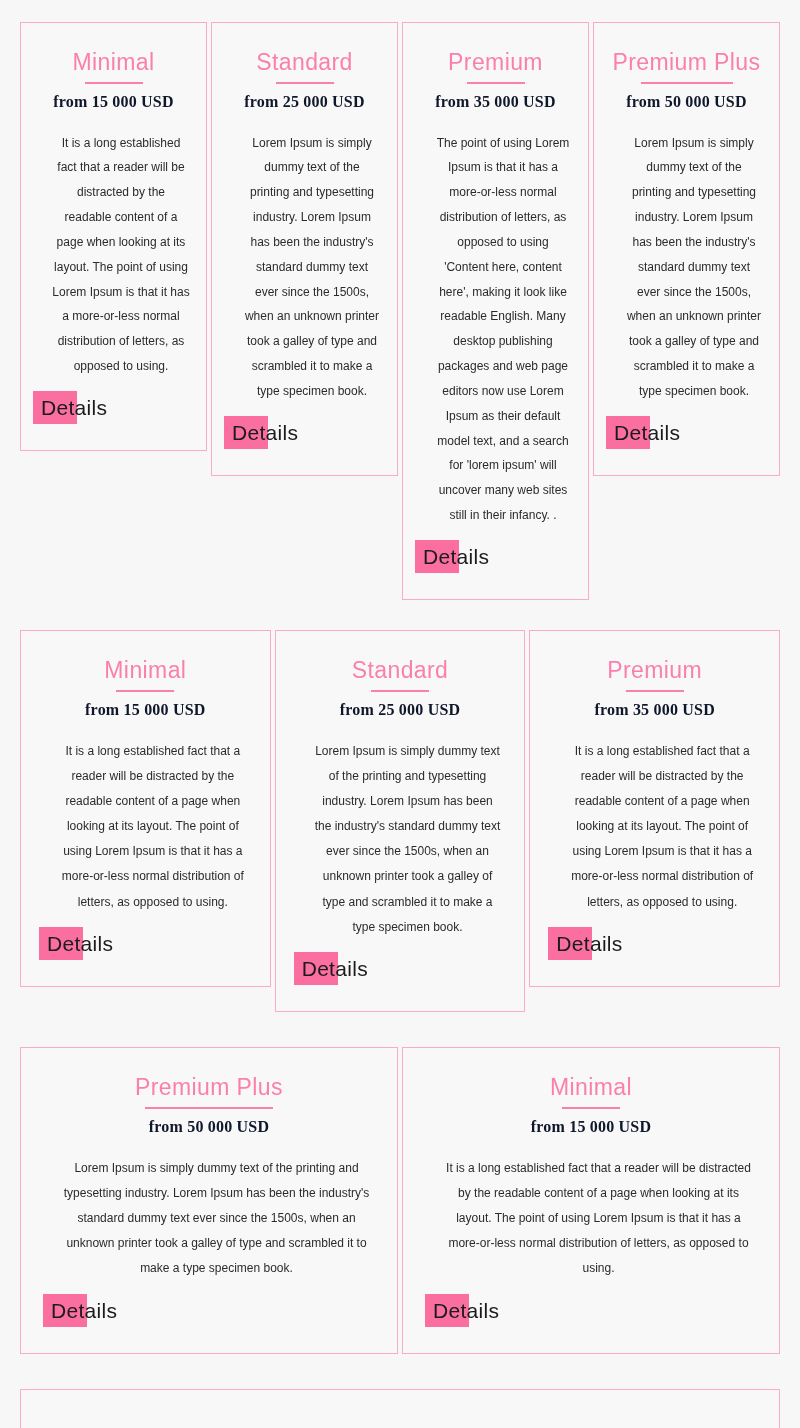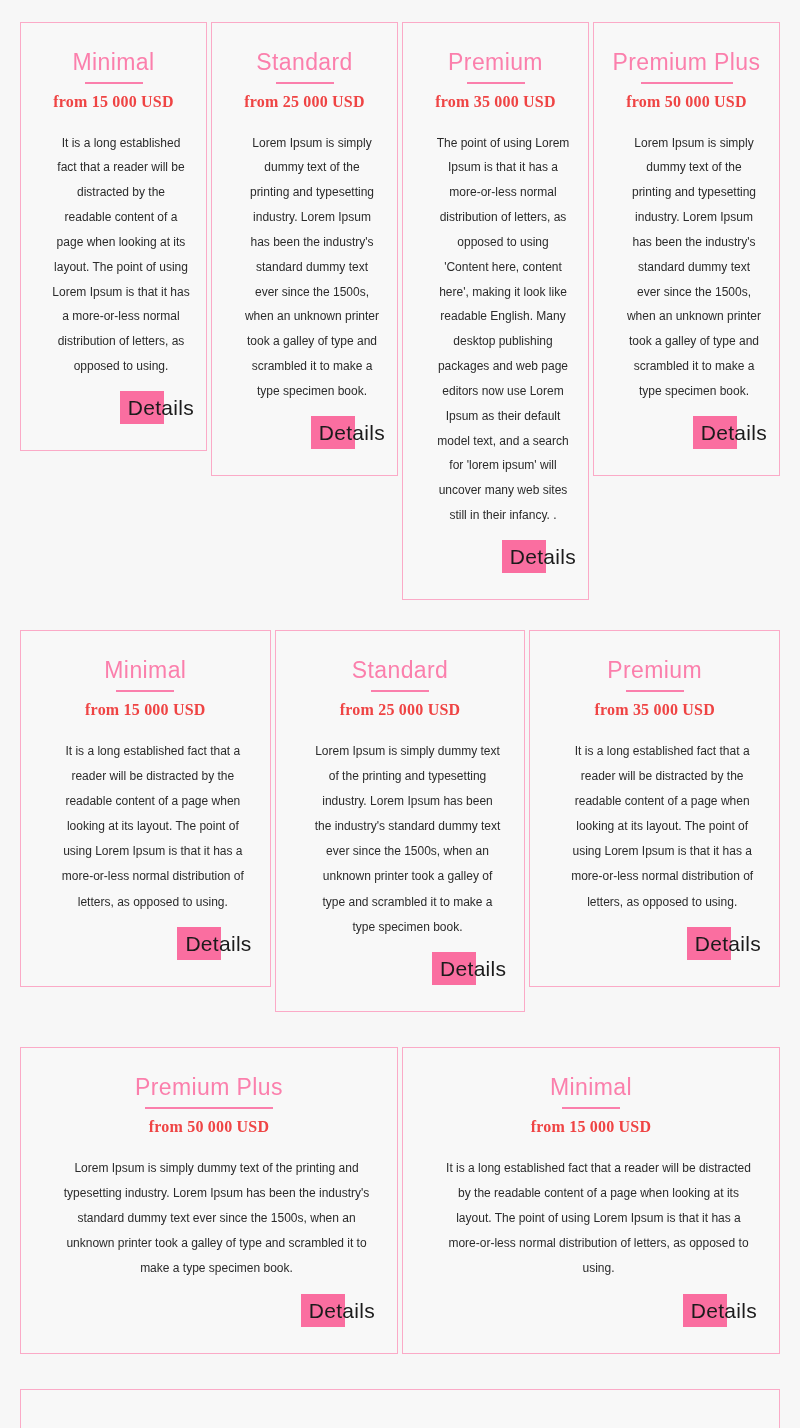--- a/index.html
+++ b/index.html
@@ -60,41 +60,41 @@
 
   .title-rule {
     width: 58px;
     height: 1.5px;
     background: #fb7fac;
     margin: 0 auto 9px auto;
     border: 0;
   }
 
   .card-price {
-    color: #ef4444;
+    color: #0f172a;
     font-family: "Liberation Serif", "DejaVu Serif", serif;
     font-weight: bold;
     font-size: 16px;
     letter-spacing: 0.2px;
     margin: 0 0 20px 0;
     text-align: center;
   }
 
   .card-body {
     color: #2b2b2b;
     font-size: 12px;
     line-height: 2.03;
     margin: 0 0 12px 15px;
     padding: 0 4px;
   }
 
   
   .details-wrap {
     display: flex;
-    justify-content: flex-end;
+    justify-content: flex-start;
     margin-top: 10px;
   }
   .details-btn {
     position: relative;
     display: inline-block;
     font-size: 21px;
     line-height: 1;
     color: #1b1b1b;
     letter-spacing: 0.3px;
     padding: 6px 0 6px 8px;

